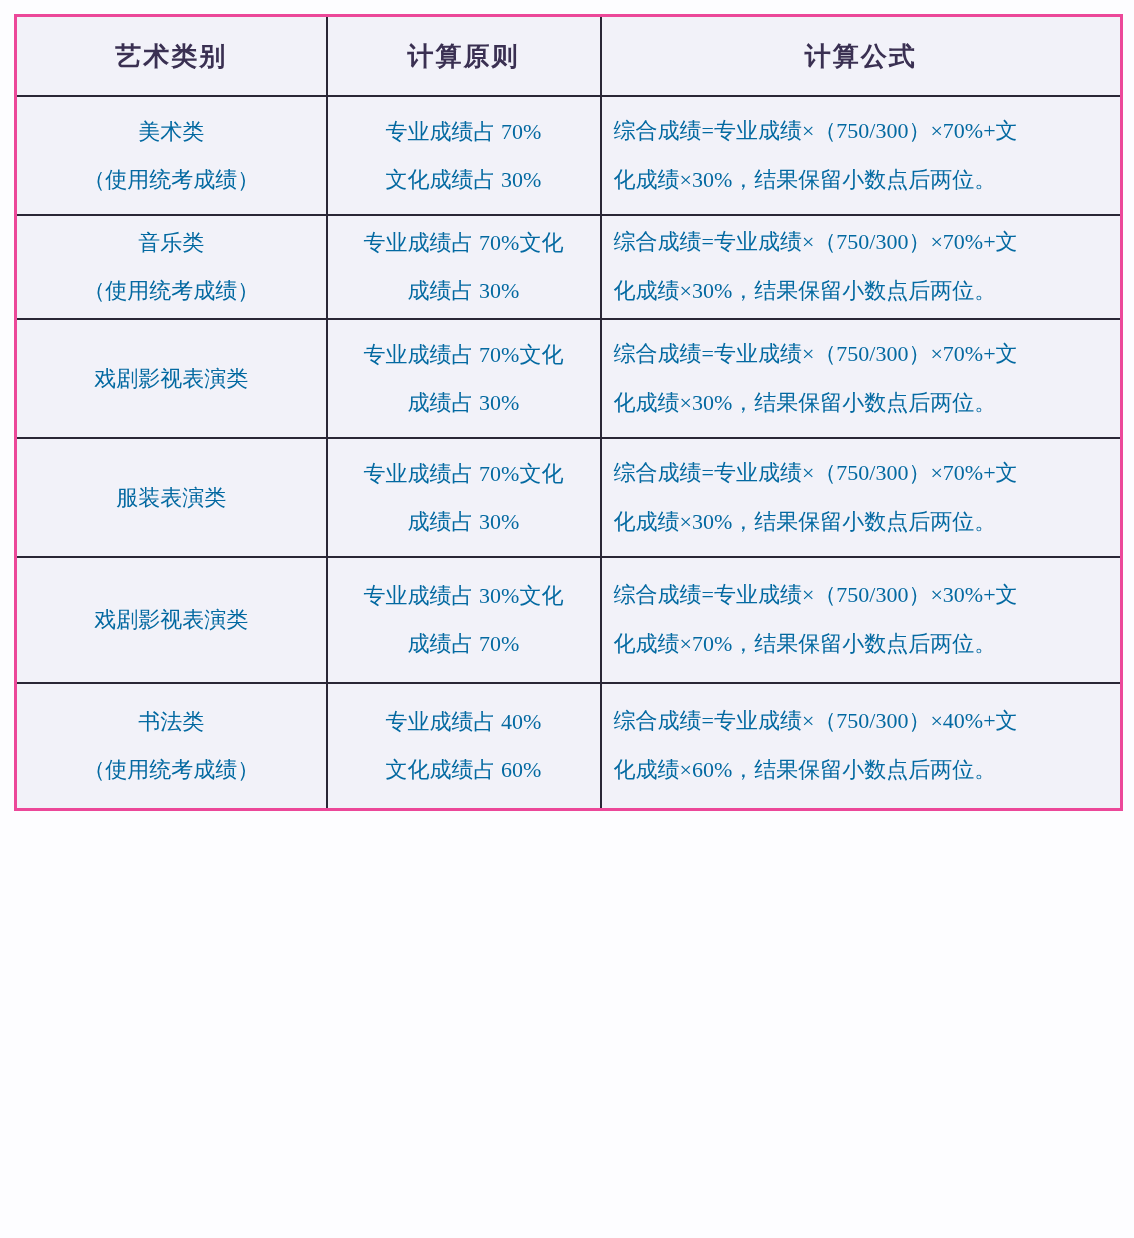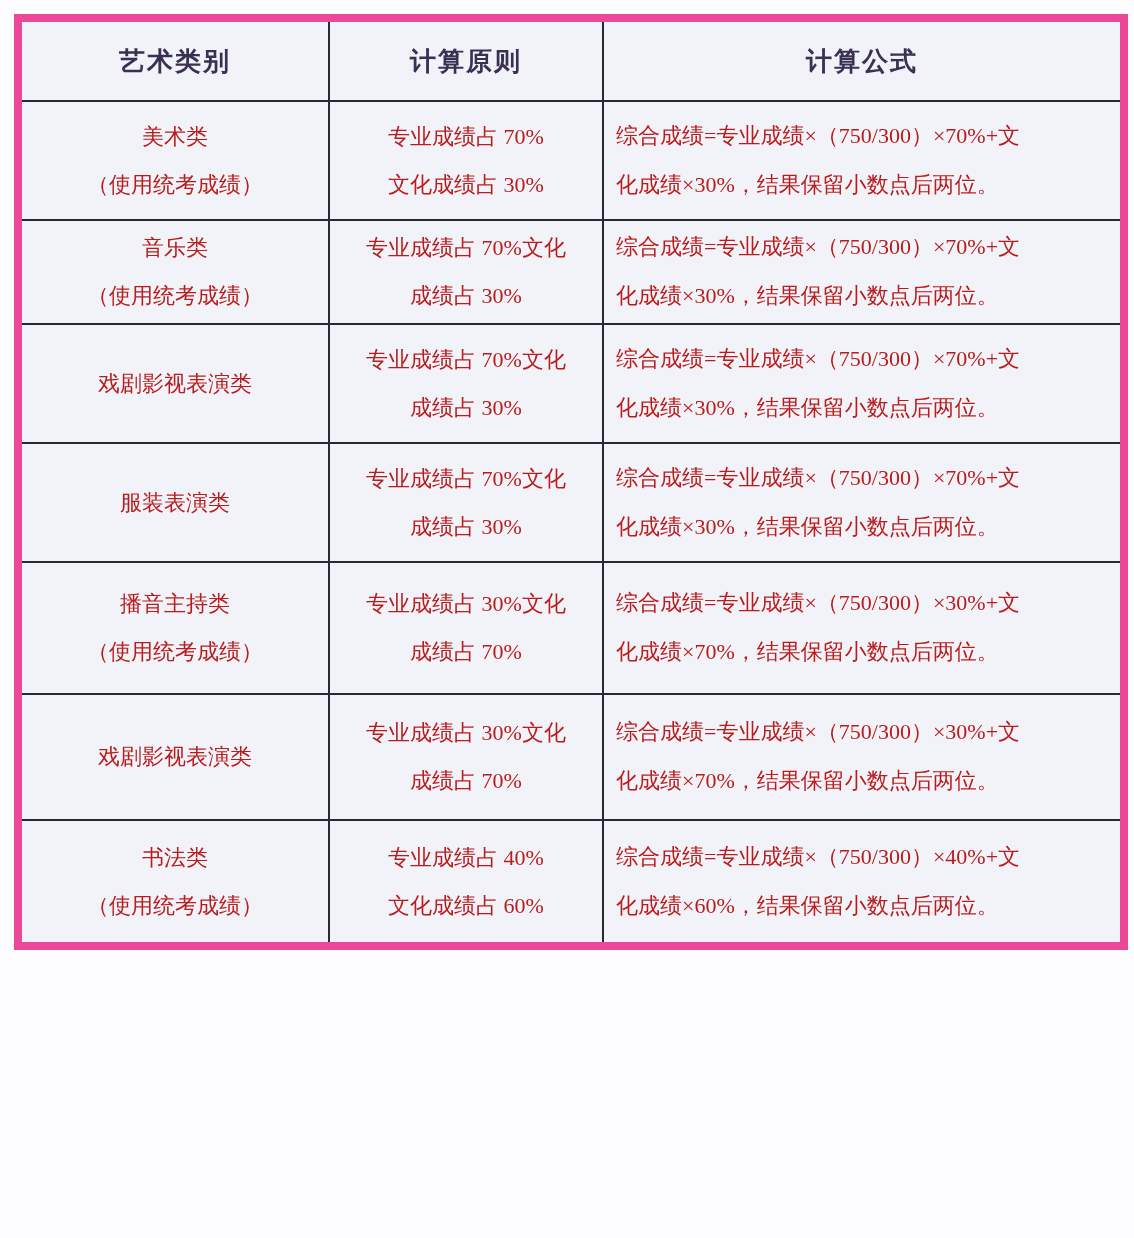--- a/index.html
+++ b/index.html
@@ -14,27 +14,27 @@
     position: relative;
     width: 1134px;
     height: 1238px;
     box-sizing: border-box;
     padding: 14px;
   }
   table.score-table {
     border-collapse: collapse;
     width: 1106px;
     table-layout: fixed;
-    border: 8px solid #ec4899;
+    border: 3px solid #ec4899;
   }
   .score-table th,
   .score-table td {
     border: 2.5px solid #2a2736;
     background: #f2f2f9;
-    color: #b91c1c;
+    color: #0369a1;
     text-align: center;
     vertical-align: middle;
     padding: 0;
   }
   .score-table th {
     height: 78px;
     font-size: 26px;
     font-weight: bold;
     color: #3a3052;
     letter-spacing: 2px;
@@ -126,34 +126,20 @@
           <div>专业成绩占 70%文化</div>
           <div>成绩占 30%</div>
         </td>
         <td class="formula-cell">
           <div>综合成绩=专业成绩×（750/300）×70%+文</div>
           <div>化成绩×30%，结果保留小数点后两位。</div>
         </td>
       </tr>
 
 
-      <tr style="height:132px;">
-        <td>
-          <div>播音主持类</div>
-          <div>（使用统考成绩）</div>
-        </td>
-        <td>
-          <div>专业成绩占 30%文化</div>
-          <div>成绩占 70%</div>
-        </td>
-        <td class="formula-cell">
-          <div>综合成绩=专业成绩×（750/300）×30%+文</div>
-          <div>化成绩×70%，结果保留小数点后两位。</div>
-        </td>
-      </tr>
 
       <tr style="height:126px;">
         <td>
           <div>戏剧影视表演类</div>
           <div></div>
         </td>
         <td>
           <div>专业成绩占 30%文化</div>
           <div>成绩占 70%</div>
         </td>

